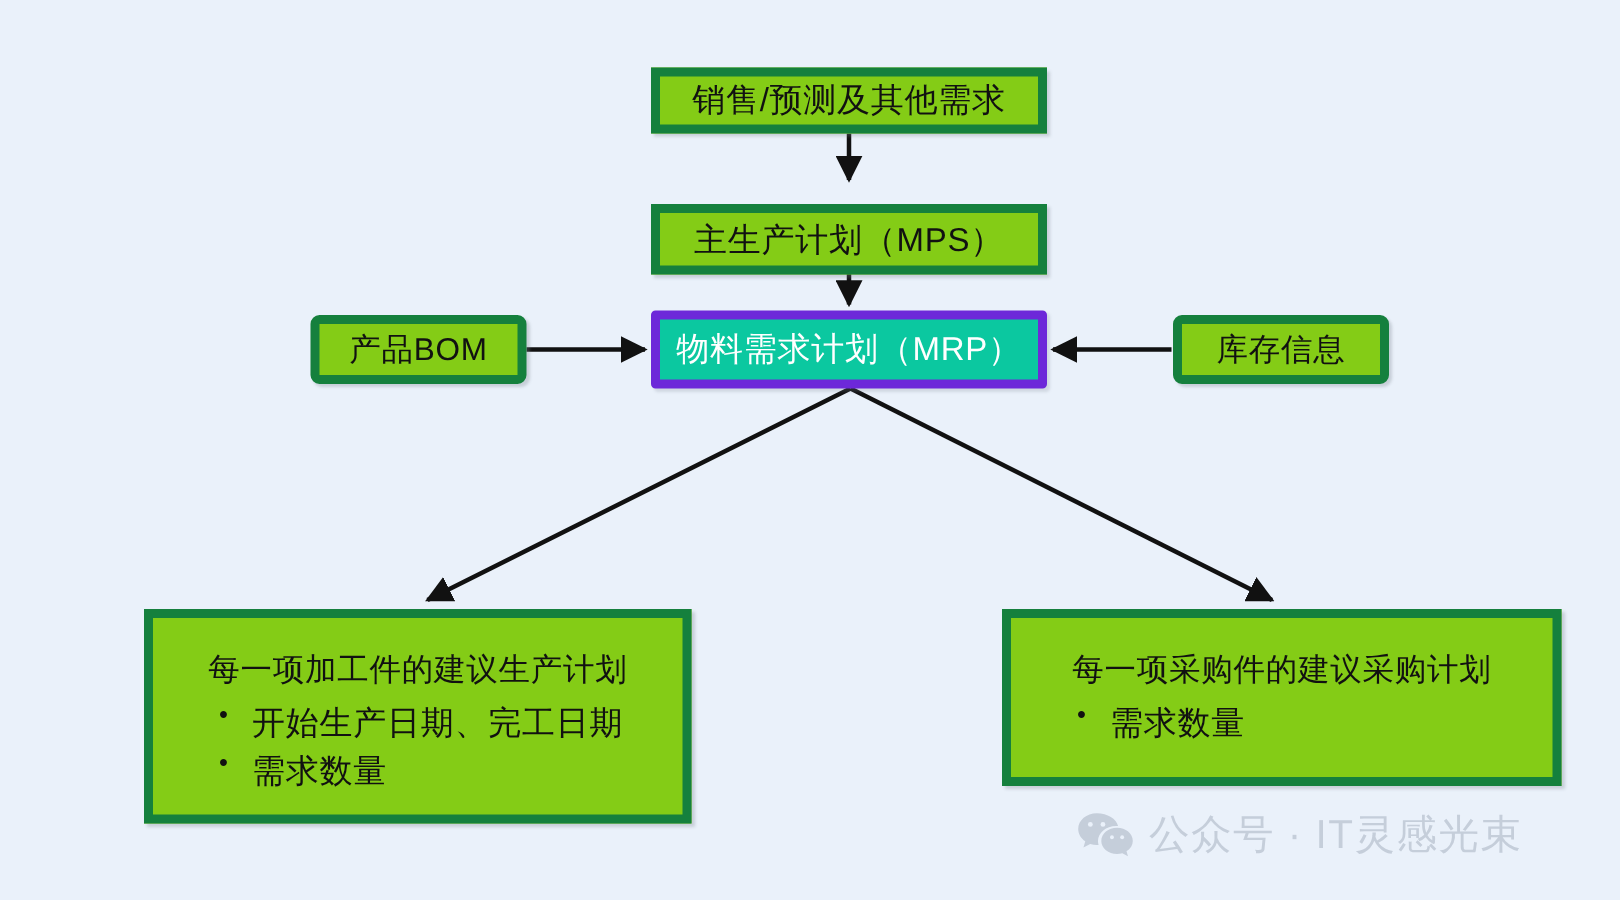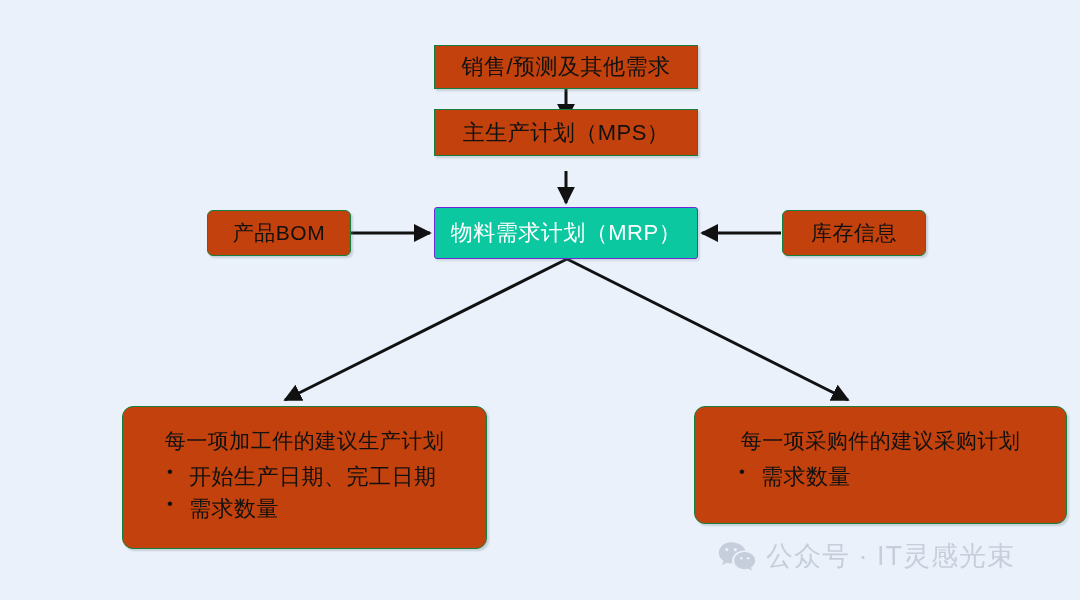--- a/index.html
+++ b/index.html
@@ -23,69 +23,68 @@
     position: absolute;
     left: 0;
     top: 0;
     width: 1080px;
     height: 600px;
     pointer-events: none;
   }
   .node {
     position: absolute;
     box-sizing: border-box;
-    background: #c2410c;
-    border: 1px solid #15803d;
+    background: #84cc16;
+    border: 6px solid #15803d;
     box-shadow: 2px 2px 2px rgba(120,128,140,0.30);
     display: flex;
     align-items: center;
     justify-content: center;
     color: #111111;
     letter-spacing: 0.5px;
     z-index: 2;
   }
   .node-label {
     white-space: nowrap;
   }
 
   
   #node-demand {
     left: 434px; top: 45px; width: 264px; height: 44px;
     font-size: 22px;
   }
   #node-mps {
-    left: 434px; top: 109px; width: 264px; height: 47px;
+    left: 434px; top: 136px; width: 264px; height: 47px;
     font-size: 22px;
   }
   #node-mrp {
     left: 434px; top: 207px; width: 264px; height: 52px;
     background: #0bc8a0;
-    border: 1px solid #6d28d9;
+    border: 6px solid #6d28d9;
     border-radius: 3px;
     color: #ffffff;
     font-size: 22px;
     box-shadow: 2px 2px 2px rgba(120,128,140,0.22);
   }
   #node-bom {
     left: 207px; top: 210px; width: 144px; height: 46px;
     font-size: 21px;
     border-radius: 6px;
   }
   #node-inventory {
     left: 782px; top: 210px; width: 144px; height: 46px;
     font-size: 21px;
     border-radius: 6px;
   }
 
   
   .detail-box {
     display: block;
-    border-radius: 11px;
+    border-radius: 0;
     padding: 20px 0 0 0;
-    margin-left: 26px;
   }
   #node-production-plan {
     left: 96px; top: 406px; width: 365px; height: 143px;
   }
   #node-purchase-plan {
     left: 668px; top: 406px; width: 373px; height: 118px;
   }
   .detail-title {
     font-size: 21px;
     color: #111111;

